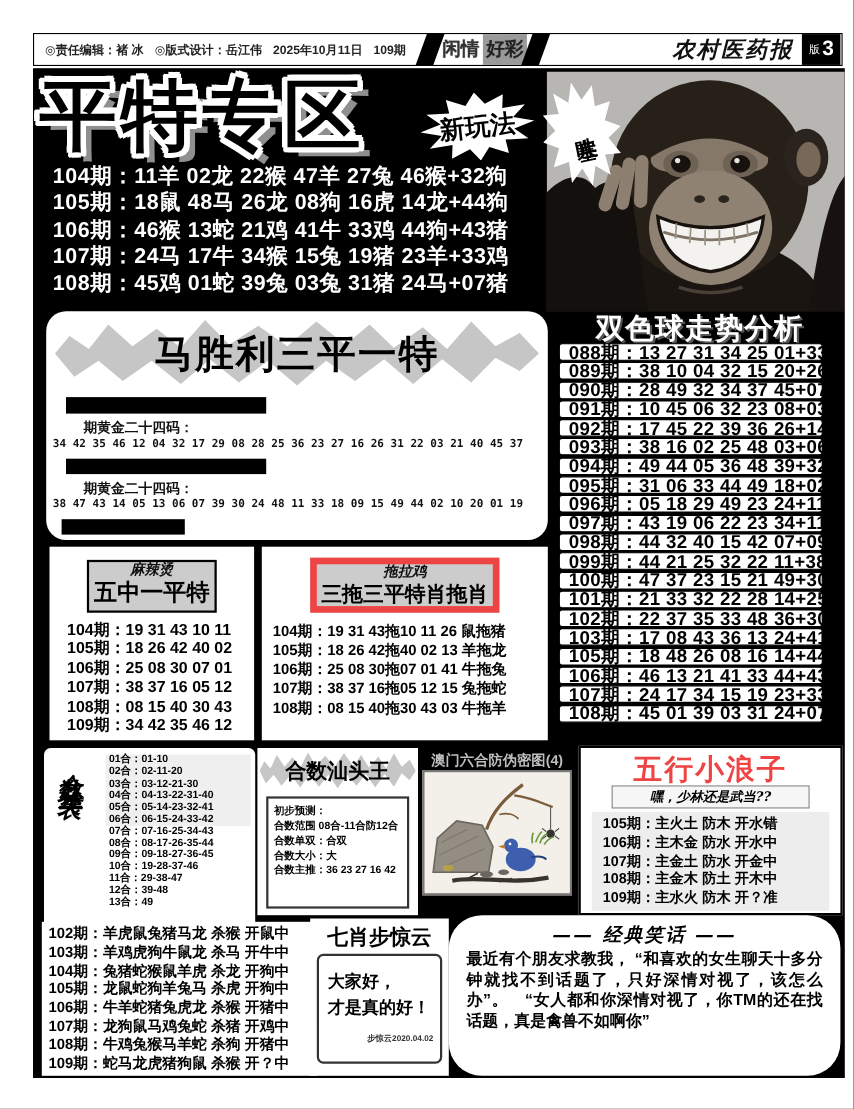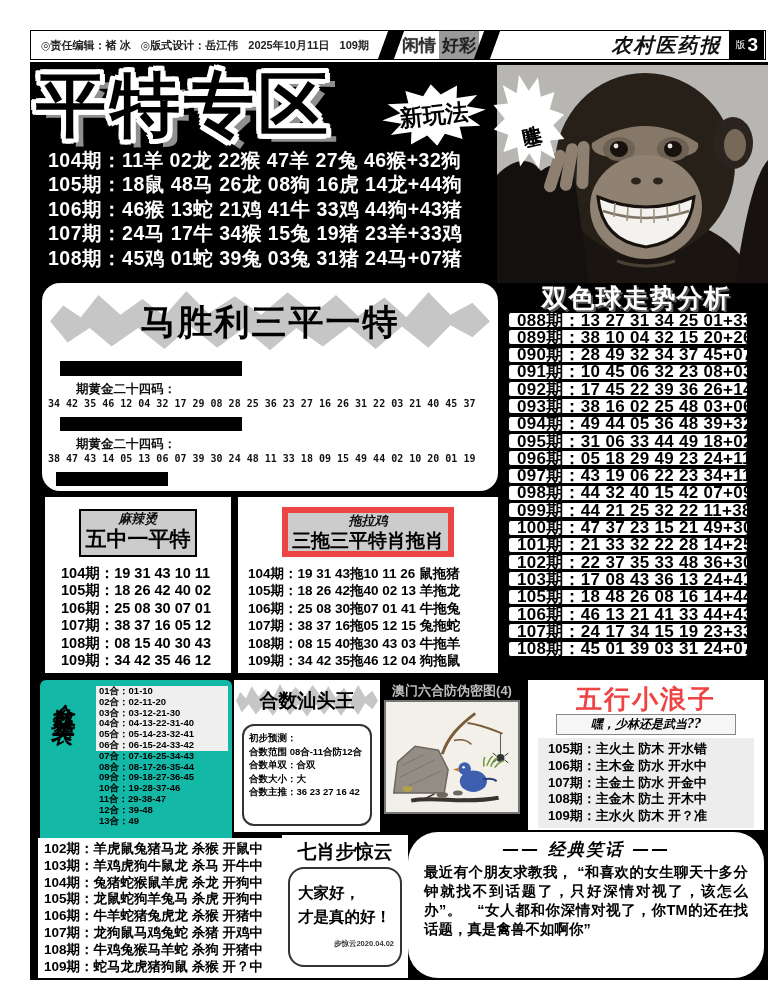--- a/index.html
+++ b/index.html
@@ -62,48 +62,48 @@
   .wz-head .t { font-size:21px; font-weight:900; line-height:24px; color:#000; }
   .wz-rows { left:16px; top:68px; }
   .wz-rows .r { font-size:14.5px; font-weight:bold; line-height:17.4px; white-space:nowrap; color:#000; }
   .st-panel { left:208px; top:435px; width:260px; height:176px; background:#fff; }
   .st-head { left:44px; top:10px; width:172px; height:50px; background:#ccc; border:6px solid #ef4444; text-align:center; }
   .st-head .t { font-size:19px; font-weight:900; line-height:24px; color:#000; }
   .st-rows { left:10px; top:68px; }
   .st-rows .r { font-size:13.5px; font-weight:bold; line-height:17.4px; white-space:nowrap; color:#000; }
 
   
-  .hs-panel { left:10px; top:618px; width:192px; height:192px; background:#14b8a6; border-radius:6px; }
+  .hs-panel { left:10px; top:618px; width:192px; height:192px; background:#ffffff; border-radius:6px; }
   .hs-title { left:8px; top:6px; height:142px; writing-mode:vertical-rl; font-family:"DejaVu Serif",serif; font-style:italic; font-weight:900; font-size:22px; letter-spacing:5px; color:#000; }
   .hs-rows { left:56px; top:6px; width:132px; }
   .hs-rows .r { font-size:9.5px; font-weight:bold; line-height:10.8px; white-space:nowrap; color:#000; padding-left:3px; }
   .hs-rows .r:nth-child(-n+6) { background:#efefef; }
 
   .king-panel { left:204px; top:618px; width:146px; height:152px; background:#fff; }
   .king-band { left:2px; top:2px; width:142px; height:36px; }
   .king-title { left:0; top:8px; width:146px; text-align:center; font-size:19px; font-weight:900; color:#000; }
-  .king-box { left:8px; top:44px; width:130px; height:102px; border:2px solid #333; border-radius:12px; padding:5px 5px; }
+  .king-box { left:8px; top:44px; width:130px; height:102px; border:2px solid #333; border-radius:0; padding:5px 5px; }
   .king-box .r { font-size:9.5px; font-weight:bold; line-height:13.5px; white-space:nowrap; color:#000; }
 
   .mitu { left:352px; top:618px; width:140px; height:152px; }
   .mitu-title { left:0; top:2px; width:140px; text-align:center; font-size:13px; font-weight:bold; color:#bdbdbd; white-space:nowrap; }
   .mitu-pic { left:2px; top:20px; width:136px; height:114px; border:2px solid #777; background:#f3f0ea; }
 
   .wx-panel { left:496px; top:616px; width:240px; height:154px; background:#fff; border:2px solid #000; }
   .wx-title { left:0; top:2px; width:236px; text-align:center; font-size:26px; font-weight:900; color:#ef4444; letter-spacing:2px; }
   .wx-sub { left:28px; top:34px; width:180px; text-align:center; font-family:"DejaVu Serif",serif; font-style:italic; font-weight:bold; font-size:12px; color:#000; border:1px solid #888; background:#f6f6f6; padding:1px 0; }
   .wx-rows { left:10px; top:58px; width:216px; background:#ededed; padding:3px 0 3px 10px; }
   .wx-rows .r { font-size:13px; font-weight:bold; line-height:16.8px; white-space:nowrap; color:#000; }
 
   
   .qx-rows { left:8px; top:776px; width:250px; height:140px; background:#fff; padding:3px 0 0 6px; }
   .qx-rows .r { font-size:13.5px; font-weight:900; line-height:16.8px; white-space:nowrap; color:#000; }
   .qx-panel { left:252px; top:773px; width:126px; height:143px; background:#fff; }
   .qx-title { left:0; top:4px; width:126px; text-align:center; font-size:19px; font-weight:900; color:#000; white-space:nowrap; }
-  .qx-bubble { left:6px; top:32px; width:114px; height:100px; border:2px solid #333; border-radius:16px; padding:12px 6px 0 8px; background:#fff; }
+  .qx-bubble { left:6px; top:32px; width:114px; height:100px; border:2px solid #333; border-radius:6px; padding:12px 6px 0 8px; background:#fff; }
   .qx-bubble .l { font-size:15.5px; font-weight:900; line-height:24px; color:#000; white-space:nowrap; }
   .qx-sign { font-size:7.5px; font-weight:bold; color:#333; text-align:right; margin-top:10px; }
 
   .joke-panel { left:378px; top:770px; width:356px; height:146px; background:#fff; border-radius:30px; padding:6px 16px 0 16px; }
   .joke-head { text-align:center; font-family:"DejaVu Serif",serif; font-style:italic; font-weight:900; font-size:17px; color:#000; letter-spacing:2px; margin-bottom:2px; }
   .joke-body { font-size:14.5px; font-weight:bold; line-height:19px; color:#000; text-align:justify; }
 </style>
 </head>
 <body>
 
@@ -241,21 +241,20 @@
       <div class="script">拖拉鸡</div>
       <div class="t">三拖三平特肖拖肖</div>
     </div>
     <div class="abs st-rows">
 
     <div class="r">104期：19 31 43拖10 11 26 鼠拖猪</div>
         <div class="r">105期：18 26 42拖40 02 13 羊拖龙</div>
         <div class="r">106期：25 08 30拖07 01 41 牛拖兔</div>
         <div class="r">107期：38 37 16拖05 12 15 兔拖蛇</div>
         <div class="r">108期：08 15 40拖30 43 03 牛拖羊</div>
-        <div class="r">109期：34 42 35拖46 12 04 狗拖鼠</div>
       </div>
   </div>
 
   <div class="abs hs-panel">
     <div class="abs hs-title">合数分类表</div>
     <div class="abs hs-rows">
 
     <div class="r">01合：01-10</div>
         <div class="r">02合：02-11-20</div>
         <div class="r">03合：03-12-21-30</div>

